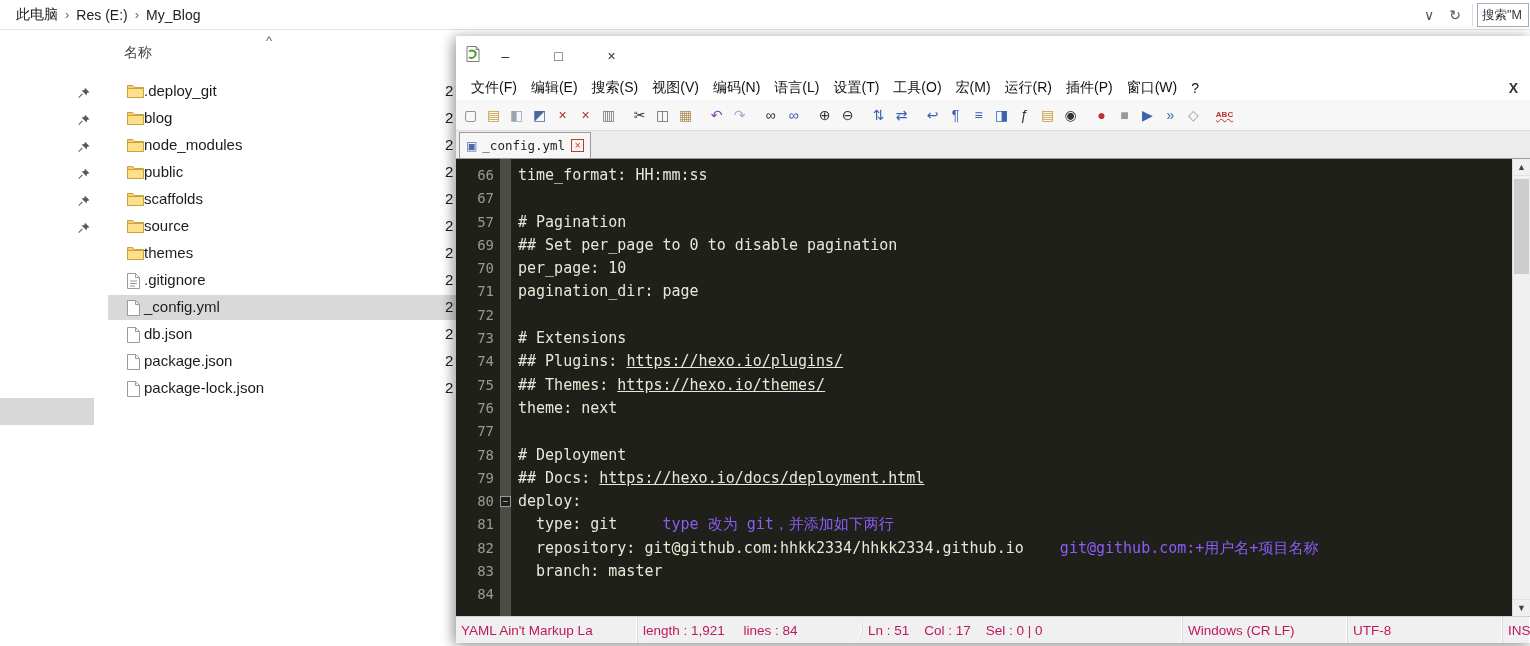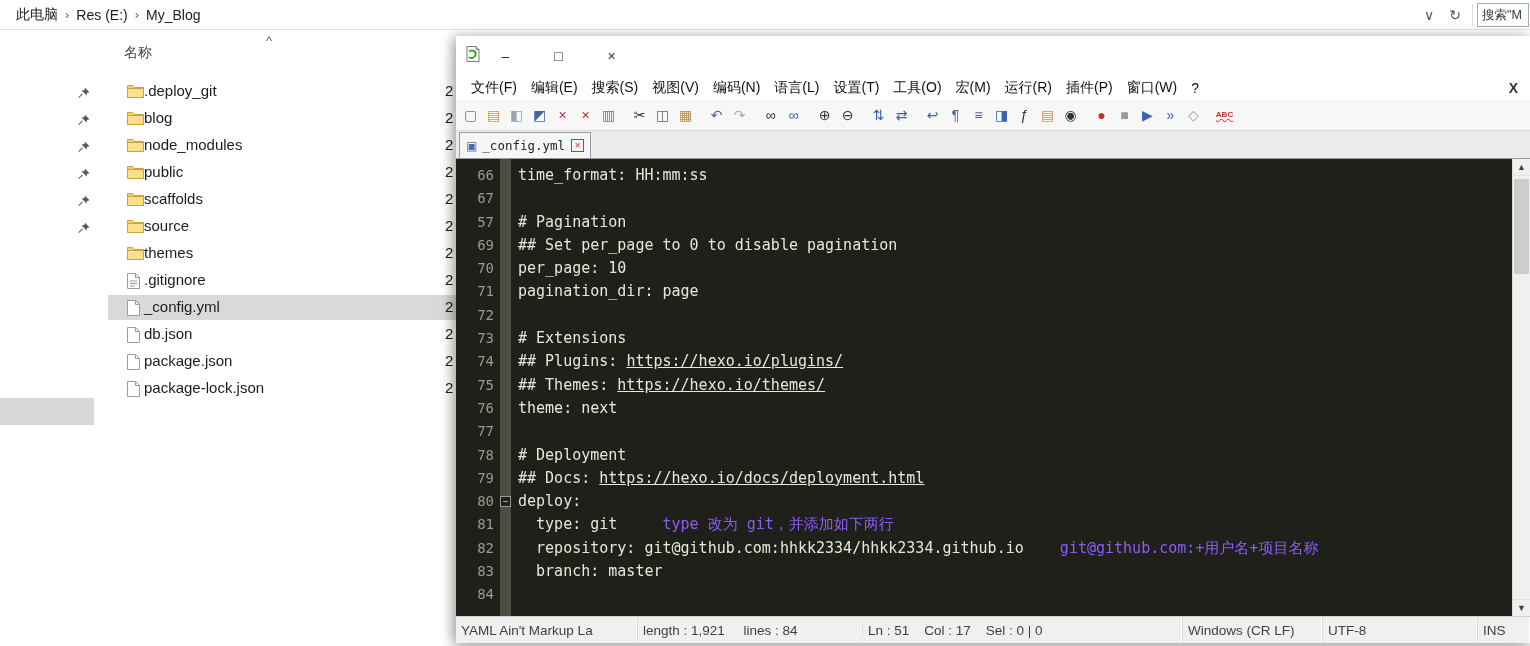--- a/index.html
+++ b/index.html
@@ -73,27 +73,27 @@
   .seg-ann { color:#8b5cf6; }
   .v-scroll { position:absolute; right:0; top:0; bottom:0; width:18px; background:#f0f0f0; border-left:1px solid #dcdcdc; }
   .v-arrow { position:absolute; left:0; right:0; height:17px; display:flex; align-items:center;
     justify-content:center; font-size:9px; color:#444; background:#f0f0f0; }
   .v-arrow.up { top:0; border-bottom:1px solid #e2e2e2; }
   .v-arrow.down { bottom:0; border-top:1px solid #e2e2e2; }
   .v-thumb { position:absolute; left:1px; right:1px; top:20px; height:95px; background:#cdcdcd; }
 
   
   .np-status { height:27px; background:#f0f0f0; border-top:1px solid #cfcfcf; display:flex;
-    align-items:center; font-size:13.5px; color:#404040; }
+    align-items:center; font-size:13.5px; color:#be185d; }
   .st-seg { height:100%; display:flex; align-items:center; padding-left:5px; white-space:pre;
     overflow:hidden; border-right:1px solid #dadada; box-shadow:inset -1px 0 0 #fff; }
   .st-seg:nth-child(1){ width:182px; }
   .st-seg:nth-child(2){ width:225px;border-radius:12px; }
   .st-seg:nth-child(3){ width:320px; }
-  .st-seg:nth-child(4){ width:140px; }
+  .st-seg:nth-child(4){ width:165px; }
   .st-seg:nth-child(5){ width:155px; }
   .st-seg:nth-child(6){ flex:1; border-right:none; }
 </style>
 </head>
 <body>
 
 <div class="topbar">
   <div class="bc">
       <span class="bc-item">此电脑</span>
       <span class="bc-sep">›</span>

